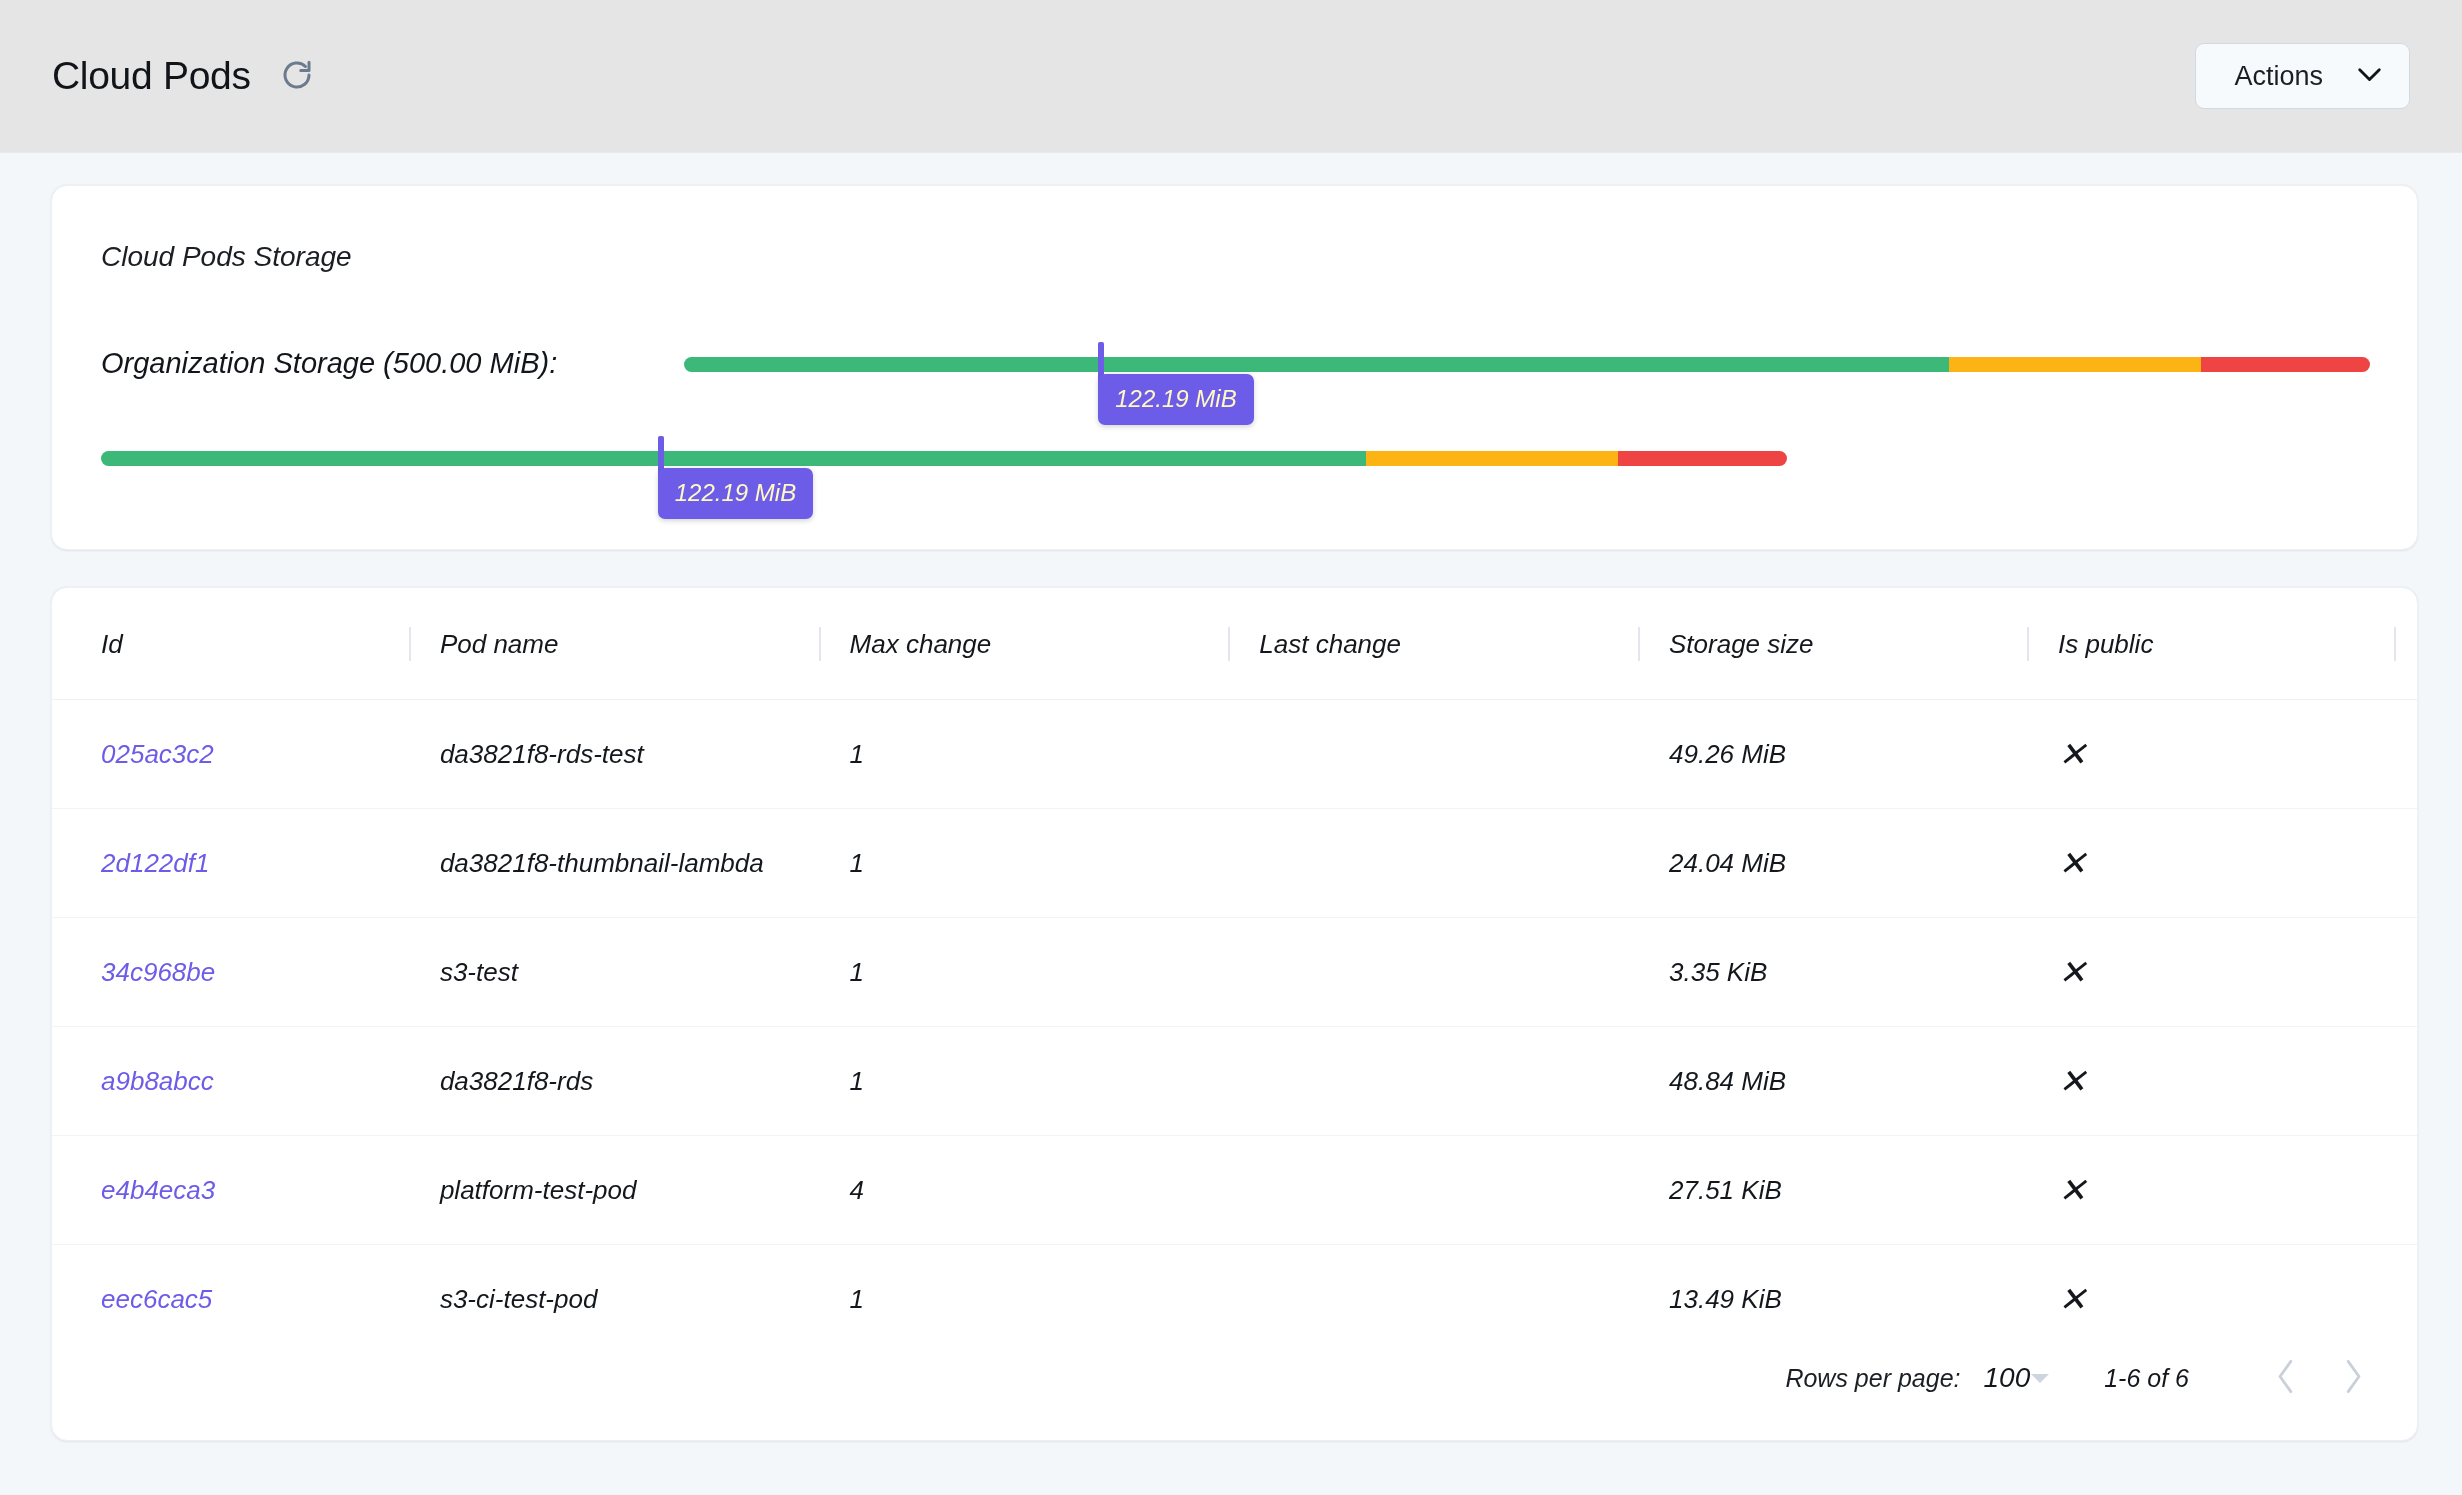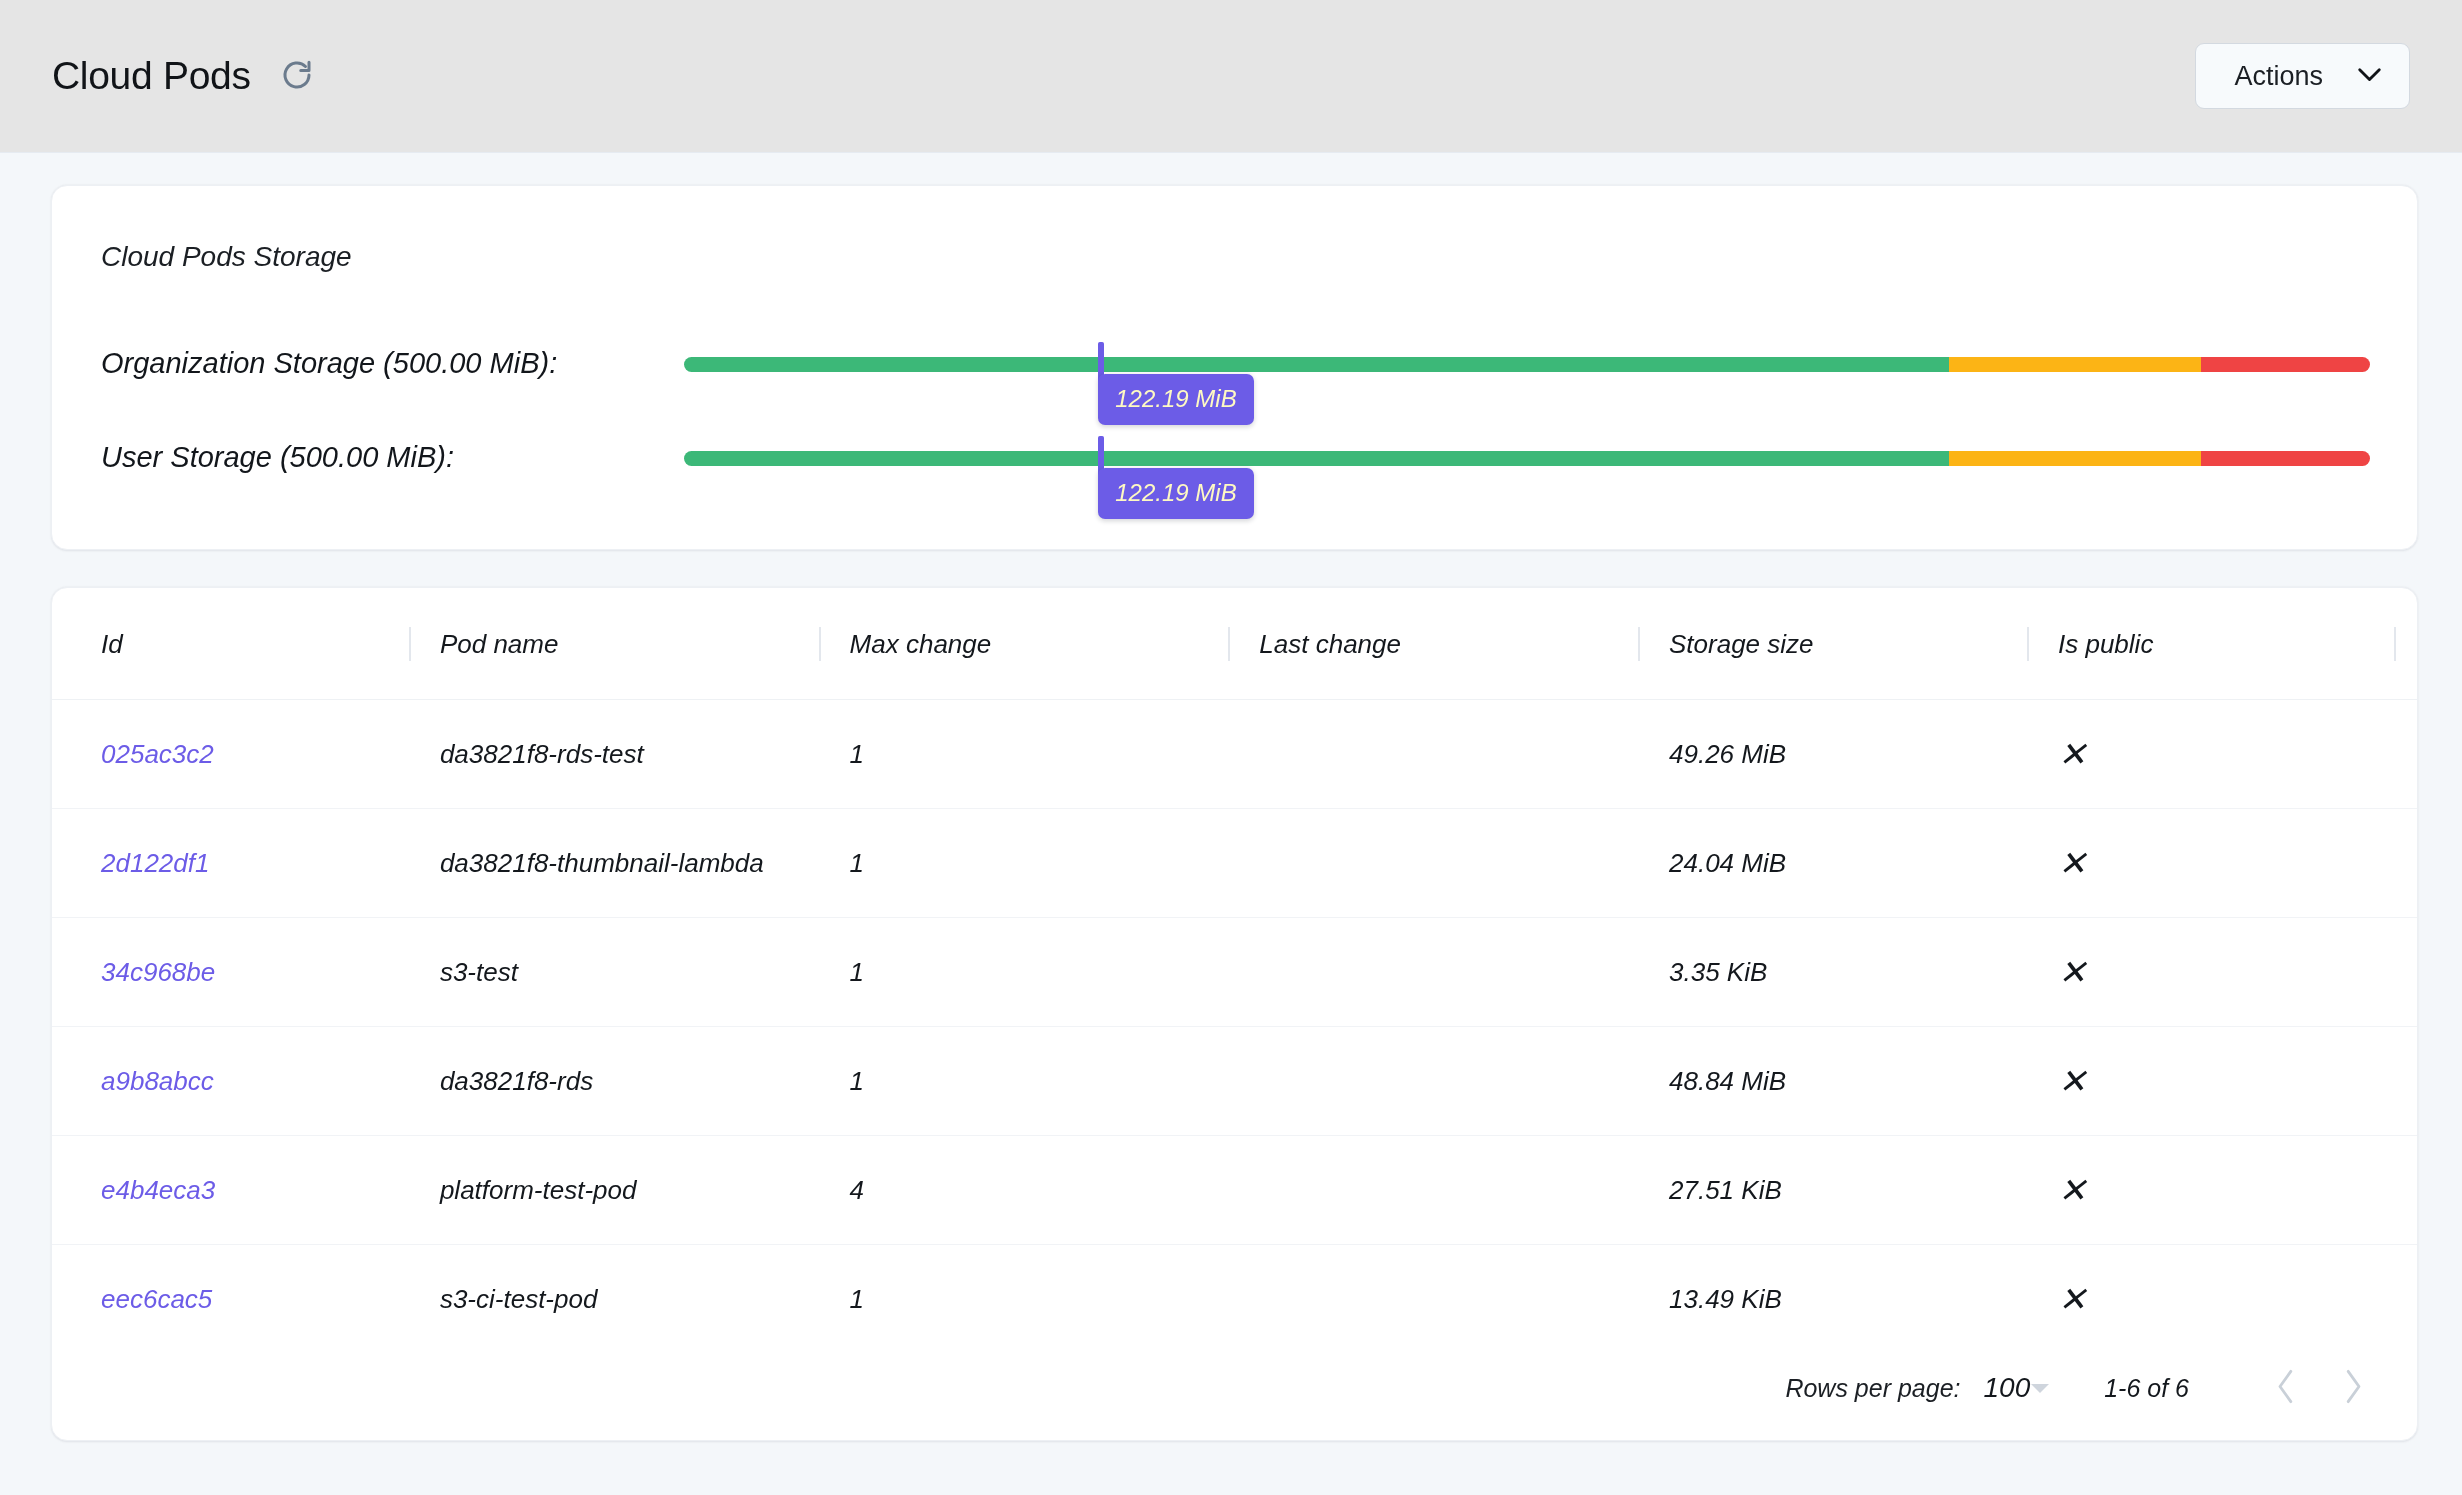--- a/index.html
+++ b/index.html
@@ -105,21 +105,21 @@
   .col-name    { width: 356px; padding-left: 30px !important; }
   .col-version { width: 356px; padding-left: 30px !important; }
   .col-change  { width: 356px; padding-left: 30px !important; }
   .col-size    { width: 338px; padding-left: 30px !important; }
   .col-public  { width: 338px; padding-left: 30px !important; }
   .id-link { color: #6c5ce7; text-decoration: none; cursor: pointer; }
   .x-icon { display: inline-block; }
 
   
   .pagination {
-    position: absolute; right: 32px; bottom: 12px;
+    position: absolute; right: 32px; bottom: 22px;
     display: flex; align-items: center; gap: 0;
     height: 80px;
   }
   .rpp-label { font-size: 25px; color: #1b1f24; margin-right: 23px; }
   .rpp-select {
     display: flex; align-items: center; gap: 1px; cursor: pointer; margin-right: 55px;
   }
   .rpp-value { font-size: 28px; color: #14181d; }
   .caret {
     width: 0; height: 0;
@@ -169,21 +169,20 @@
           <div class="seg-green" style="width:75%"></div>
           <div class="seg-yellow" style="width:15%"></div>
           <div class="seg-red" style="width:10%"></div>
         </div>
         <div class="marker" style="left:24.44%"></div>
         <div class="tooltip" style="left:24.44%">122.19 MiB</div>
       </div>
     </div>
 
     <div class="storage-row user">
-      <div class="storage-label">User Storage (500.00 MiB):</div>
       <div class="bar-zone">
         <div class="bar">
           <div class="seg-green" style="width:75%"></div>
           <div class="seg-yellow" style="width:15%"></div>
           <div class="seg-red" style="width:10%"></div>
         </div>
         <div class="marker" style="left:24.44%"></div>
         <div class="tooltip" style="left:24.44%">122.19 MiB</div>
       </div>
     </div>

